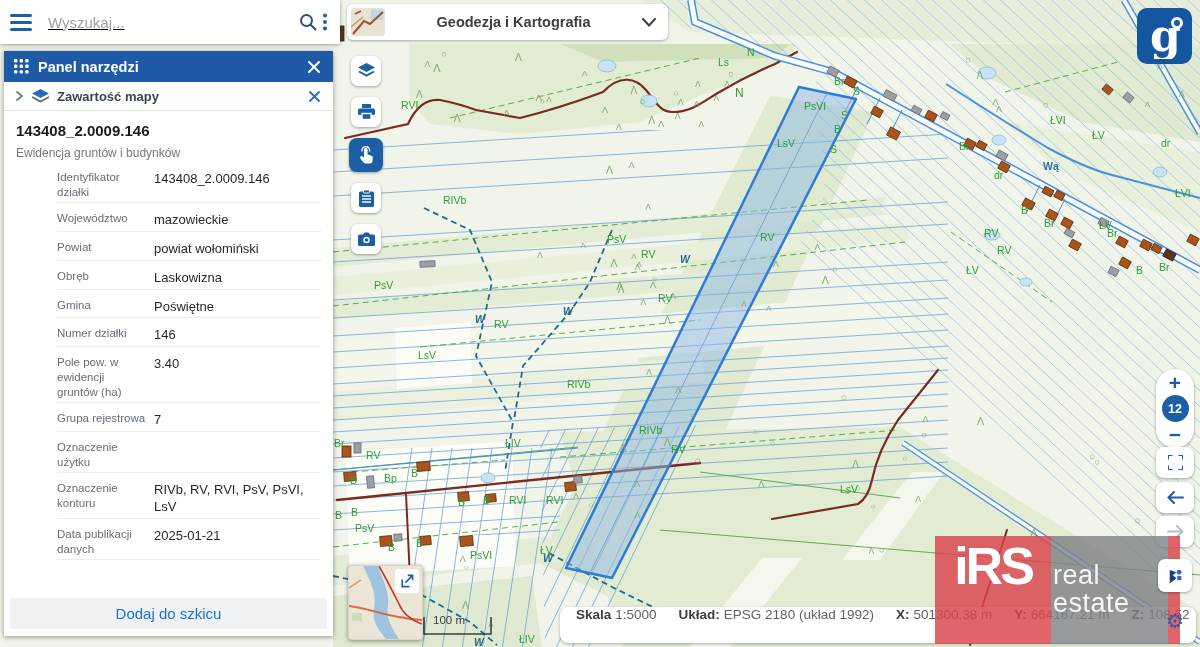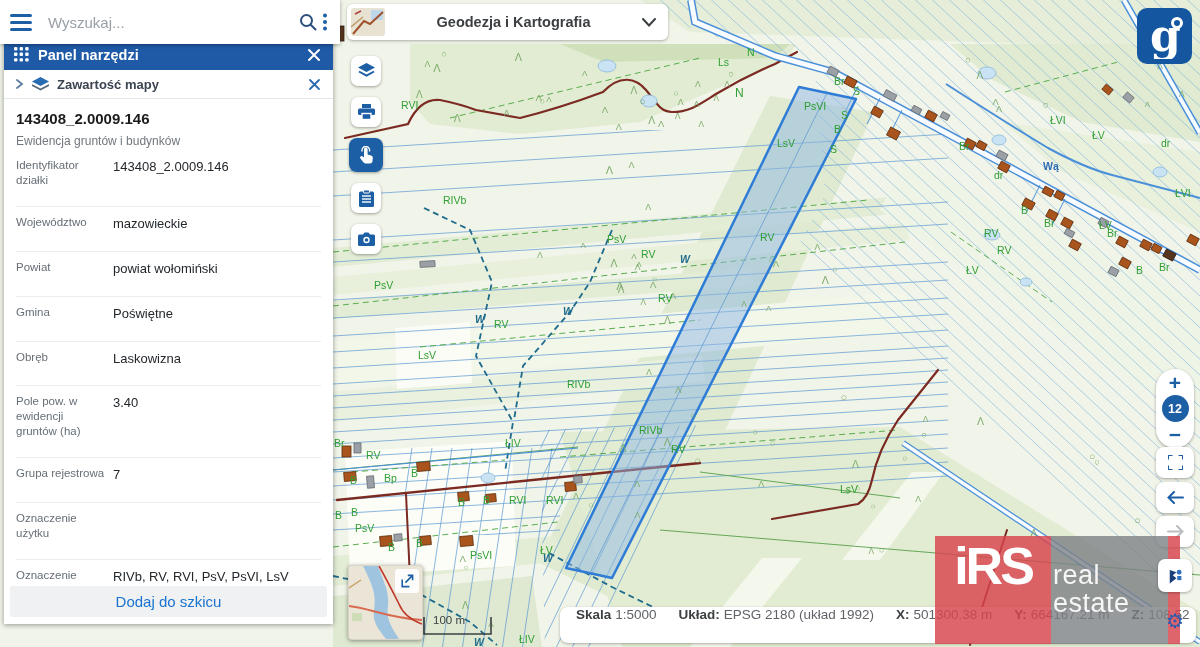--- a/index.html
+++ b/index.html
@@ -6,39 +6,39 @@
   body{width:1200px;height:647px;overflow:hidden;font-family:"Liberation Sans",sans-serif;background:#fff;}
   #stage{position:relative;width:1200px;height:647px;overflow:hidden;background:#f1f4e8;}
   #mapsvg{position:absolute;left:0;top:0;z-index:1;}
   #map-labels{position:absolute;left:0;top:0;width:1200px;height:647px;z-index:2;pointer-events:none;}
   .mlabel{position:absolute;color:#2f9e33;font-size:10.5px;white-space:nowrap;}
   .mlabel.b{color:#2a6cb3;font-weight:bold;}
   .mlabel.w{color:#1f6b8c;font-weight:bold;font-style:italic;}
 
   
   .search-bar{position:absolute;left:0;top:0;width:340px;height:44px;background:#fff;z-index:30;
-    display:flex;align-items:center;padding:0 10px;box-sizing:border-box;box-shadow:0 1px 4px rgba(0,0,0,.35);}
+    display:flex;align-items:center;padding:0 10px;box-sizing:border-box;box-shadow:0 1px 4px rgba(0,0,0,.35);text-decoration:underline;}
   .hamburger{width:22px;display:flex;flex-direction:column;gap:4px;cursor:pointer;}
   .hamburger span{display:block;height:3px;background:#1d5fa5;border-radius:2px;}
   .search-input{flex:1;border:none;outline:none;font-size:15px;color:#444;margin-left:14px;min-width:0;background:transparent;}
   .search-input::placeholder{color:#9aa0a6;}
   .iconbtn{background:none;border:none;padding:2px;cursor:pointer;display:flex;align-items:center;}
 
   
-  .tool-panel{position:absolute;left:4px;top:39px;width:329px;height:585px;background:#fff;z-index:25;
+  .tool-panel{position:absolute;left:4px;top:51px;width:329px;height:585px;background:#fff;z-index:25;
     box-shadow:0 1px 5px rgba(0,0,0,.4);overflow:hidden;}
   .panel-header{height:31px;background:#1e5aa5;color:#fff;display:flex;align-items:center;padding:0 10px;}
   .panel-header .ph-title{font-size:14.5px;font-weight:bold;margin-left:9px;flex:1;}
   .panel-section{height:28px;display:flex;align-items:center;padding:0 10px;border-bottom:1px solid #e4e7ea;}
   .panel-section .sec-title{font-size:13px;font-weight:bold;color:#3c4450;margin-left:8px;flex:1;}
   .xbtn{background:none;border:none;cursor:pointer;padding:2px;display:flex;}
   .id-content{padding:0 12px;}
   .id-title{font-size:15px;font-weight:bold;color:#1b1b1b;margin-top:11px;}
   .id-sub{font-size:12px;color:#70777e;margin-top:7px;margin-bottom:2px;}
-  .id-row{display:flex;padding:8px 0 18px 0;border-bottom:1px solid #ececec;}
+  .id-row{display:flex;padding:8px 0 2px 0;border-bottom:1px solid #ececec;margin-left:41px;}
   .id-label{width:97px;flex:none;font-size:11.5px;color:#666e76;line-height:1.3;padding-right:8px;box-sizing:border-box;}
   .id-value{font-size:13px;color:#23282d;line-height:1.3;padding-top:1px;}
   .add-sketch-btn{position:absolute;left:6px;right:6px;bottom:7px;height:31px;background:#f0f1f3;border:none;
     color:#1a73cf;font-size:15px;font-family:inherit;cursor:pointer;border-radius:2px;}
 
   
   .map-tools{position:absolute;left:349px;top:56px;z-index:20;display:flex;flex-direction:column;gap:11px;align-items:center;}
   .tool-btn{width:30px;height:30px;background:#fff;border:none;border-radius:7px;box-shadow:0 1px 3px rgba(0,0,0,.35);
     display:flex;align-items:center;justify-content:center;cursor:pointer;padding:0;}
   .tool-btn.active{width:34px;height:34px;background:#1d5fa5;border-radius:8px;}
@@ -582,26 +582,30 @@
           </div>
           <div class="id-row">
             <div class="id-label">Województwo</div>
             <div class="id-value">mazowieckie</div>
           </div>
           <div class="id-row">
             <div class="id-label">Powiat</div>
             <div class="id-value">powiat wołomiński</div>
           </div>
           <div class="id-row">
+            <div class="id-label">Obręb</div>
+            <div class="id-value">Laskowizna</div>
+          </div>
+          <div class="id-row">
             <div class="id-label">Gmina</div>
             <div class="id-value">Poświętne</div>
           </div>
           <div class="id-row">
-            <div class="id-label">Obręb</div>
-            <div class="id-value">Laskowizna</div>
+            <div class="id-label">Numer działki</div>
+            <div class="id-value">146</div>
           </div>
           <div class="id-row">
             <div class="id-label">Pole pow. w ewidencji gruntów (ha)</div>
             <div class="id-value">3.40</div>
           </div>
           <div class="id-row">
             <div class="id-label">Grupa rejestrowa</div>
             <div class="id-value">7</div>
           </div>
           <div class="id-row">

